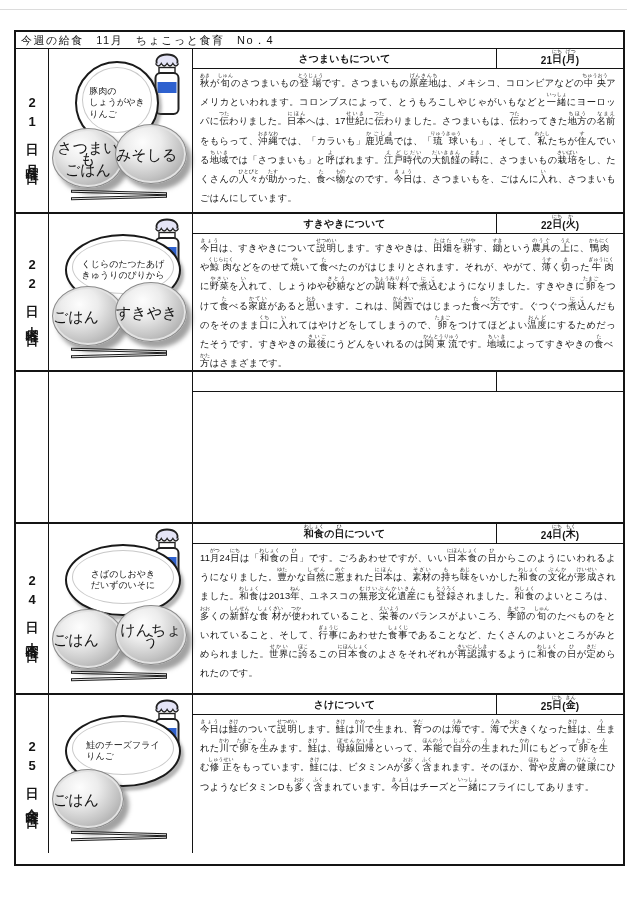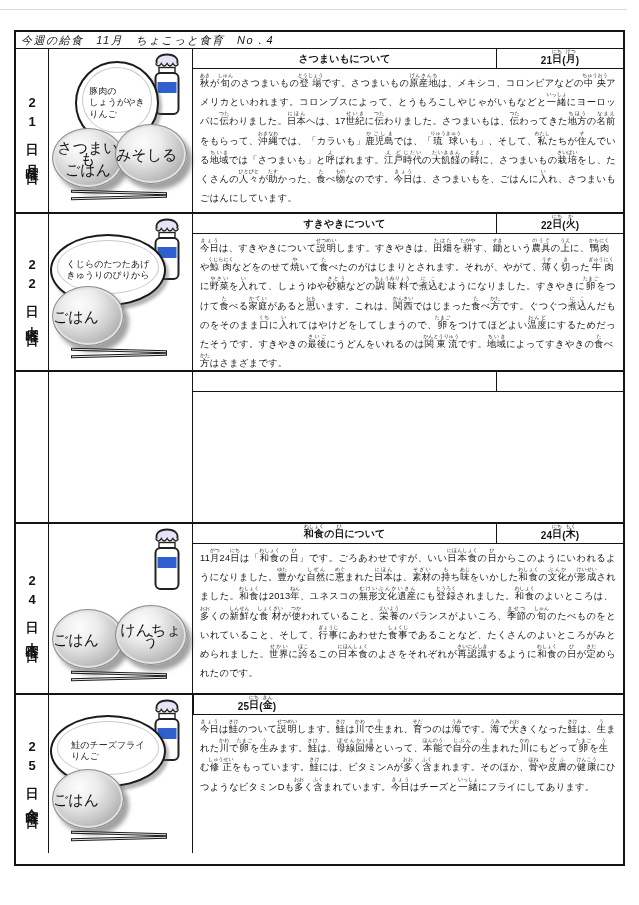--- a/index.html
+++ b/index.html
@@ -12,21 +12,20 @@
   .scan-edge{position:absolute;left:0;top:9px;width:627px;height:1px;background:#dcdcdc;}
   .menu-table{
     position:absolute;left:14px;top:30px;width:611px;height:836px;
     border:2.5px solid #141414;background:#fff;
     display:flex;flex-direction:column;
   }
   .table-header{
     height:17px;border-bottom:1.5px solid #141414;
     font-size:11px;line-height:16px;padding-left:5px;letter-spacing:1.5px;
     white-space:nowrap;
-    font-style:italic;
   }
   .row{display:flex;border-bottom:2px solid #141414;}
   .row:last-child{border-bottom:none;}
   .day-cell{width:33px;border-right:1.5px solid #141414;display:flex;align-items:center;justify-content:center;}
   .day-text{
     writing-mode:vertical-rl;text-orientation:upright;
     font-weight:bold;font-size:13px;letter-spacing:4px;line-height:1;
   }
   .illus-cell{width:144px;border-right:1.5px solid #141414;position:relative;}
   .text-cell{flex:1;display:flex;flex-direction:column;min-width:0;}
@@ -51,21 +50,21 @@
   .tray{
     position:absolute;background:#fff;border:2px solid #1a1a1a;border-radius:50%;
     display:flex;align-items:center;justify-content:center;
     font-size:9px;line-height:11.5px;
     box-shadow:3px 4px 3px rgba(90,90,90,0.45);
   }
   .tray::after{
     content:"";position:absolute;left:5px;top:4px;right:5px;bottom:10px;
     border:1px solid #c9c9c9;border-radius:50%;pointer-events:none;
   }
-  .tray-wide{left:1px;top:20px;width:116px;height:72px;}
+  .tray-wide{left:16px;top:20px;width:116px;height:72px;}
   .tray-round{left:26px;top:12px;width:84px;height:84px;}
   .plate{
     position:absolute;border-radius:50%;
     background:radial-gradient(ellipse at 38% 30%,#fdfdfd 0%,#ececec 30%,#c4c4c4 62%,#8f8f8f 100%);
     border:1px solid #8a8a8a;
     box-shadow:5px 6px 4px rgba(70,70,70,0.5), inset 0 0 0 2px #e2e2e2;
     display:flex;align-items:center;justify-content:flex-start;text-align:center;
     font-size:15px;line-height:11px;
   }
   .plate-l{left:3px;bottom:24px;width:72px;height:60px;}
@@ -136,20 +135,23 @@
           <rect x="5.5" y="21" width="23" height="41" rx="5" fill="#ffffff" stroke="#222" stroke-width="2"></rect>
           <rect x="7.5" y="30" width="19" height="11" fill="#2e61cf"></rect>
         </svg>
       </div>
       <div class="tray tray-wide">
         <span>くじらのたつたあげ<br>きゅうりのぴりから</span>
       </div>
       <div class="plate plate-l">
         <span>ごはん</span>
       </div>
+      <div class="plate plate-r">
+        <span>すきやき</span>
+      </div>
       <div class="sticks">
           <i class="s1"></i>
           <i class="s2"></i>
         </div>
     </div>
     <div class="text-cell">
       <div class="topic-row">
         <div class="topic-title">すきやきについて</div>
         <div class="topic-date">22<ruby>日<rt>にち</rt></ruby>(<ruby>火<rt>か</rt></ruby>)</div>
       </div>
@@ -178,20 +180,23 @@
     <div class="illus-cell">
       <div class="bottle">
         <svg viewBox="0 0 34 64" width="34" height="64">
           <path d="M7 12 C5 7 9 2.5 17 2.5 C25 2.5 29 7 27 12" fill="#e4e4f6" stroke="#222" stroke-width="1.8"></path>
           <path d="M5.5 11.5 q2.9 5 5.8 0 q2.9 5 5.8 0 q2.9 5 5.8 0 q2.9 5 5.7 0" fill="#e4e4f6" stroke="#222" stroke-width="1.4"></path>
           <rect x="9" y="15.5" width="16" height="6" fill="#ffffff" stroke="#222" stroke-width="1.4"></rect>
           <rect x="5.5" y="21" width="23" height="41" rx="5" fill="#ffffff" stroke="#222" stroke-width="2"></rect>
           <rect x="7.5" y="30" width="19" height="11" fill="#2e61cf"></rect>
         </svg>
       </div>
+      <div class="tray tray-wide">
+        <span>さばのしおやき<br>だいずのいそに</span>
+      </div>
       <div class="plate plate-l">
         <span>ごはん</span>
       </div>
       <div class="plate plate-r">
         <span>けんちょう</span>
       </div>
       <div class="sticks">
           <i class="s1"></i>
           <i class="s2"></i>
         </div>
@@ -225,18 +230,19 @@
       <div class="plate plate-l">
         <span>ごはん</span>
       </div>
       <div class="sticks">
           <i class="s1"></i>
           <i class="s2"></i>
         </div>
     </div>
     <div class="text-cell">
       <div class="topic-row">
+        <div class="topic-title">さけについて</div>
         <div class="topic-date">25<ruby>日<rt>にち</rt></ruby>(<ruby>金<rt>きん</rt></ruby>)</div>
       </div>
       <div class="body-text"><ruby>今日<rt>きょう</rt></ruby>は<ruby>鮭<rt>さけ</rt></ruby>のついて<ruby>説明<rt>せつめい</rt></ruby>します。<ruby>鮭<rt>さけ</rt></ruby>は<ruby>川<rt>かわ</rt></ruby>で<ruby>生<rt>う</rt></ruby>まれ、<ruby>育<rt>そだ</rt></ruby>つのは<ruby>海<rt>うみ</rt></ruby>です。<ruby>海<rt>うみ</rt></ruby>で<ruby>大<rt>おお</rt></ruby>きくなった<ruby>鮭<rt>さけ</rt></ruby>は、<ruby>生<rt>う</rt></ruby>まれた<ruby>川<rt>かわ</rt></ruby>で<ruby>卵<rt>たまご</rt></ruby>を<ruby>生<rt>う</rt></ruby>みます。<ruby>鮭<rt>さけ</rt></ruby>は、<ruby>母線回帰<rt>ぼせんかいき</rt></ruby>といって、<ruby>本能<rt>ほんのう</rt></ruby>で<ruby>自分<rt>じぶん</rt></ruby>の<ruby>生<rt>う</rt></ruby>まれた<ruby>川<rt>かわ</rt></ruby>にもどって<ruby>卵<rt>たまご</rt></ruby>を<ruby>生<rt>う</rt></ruby>む<ruby>修正<rt>しゅうせい</rt></ruby>をもっています。<ruby>鮭<rt>さけ</rt></ruby>には、ビタミンAが<ruby>多<rt>おお</rt></ruby>く<ruby>含<rt>ふく</rt></ruby>まれます。そのほか、<ruby>骨<rt>ほね</rt></ruby>や<ruby>皮膚<rt>ひふ</rt></ruby>の<ruby>健康<rt>けんこう</rt></ruby>にひつようなビタミンDも<ruby>多<rt>おお</rt></ruby>く<ruby>含<rt>ふく</rt></ruby>まれています。<ruby>今日<rt>きょう</rt></ruby>はチーズと<ruby>一緒<rt>いっしょ</rt></ruby>にフライにしてあります。</div>
     </div>
   </div>
 </div>
 
 </body></html>

